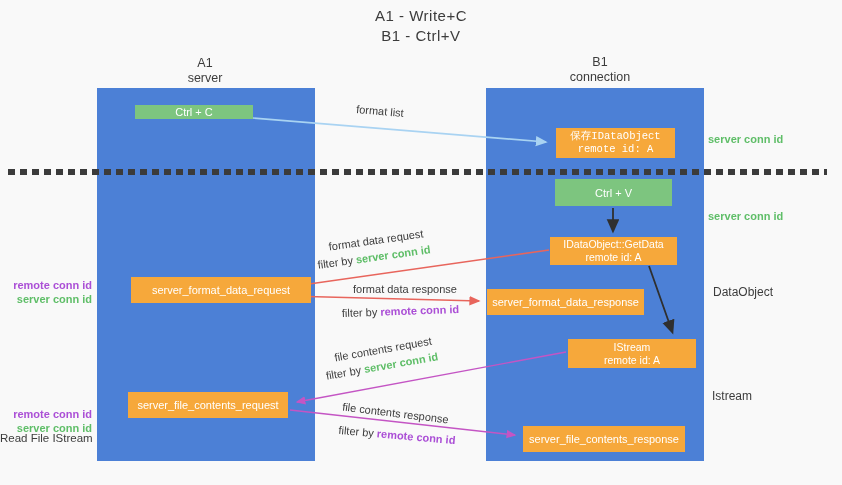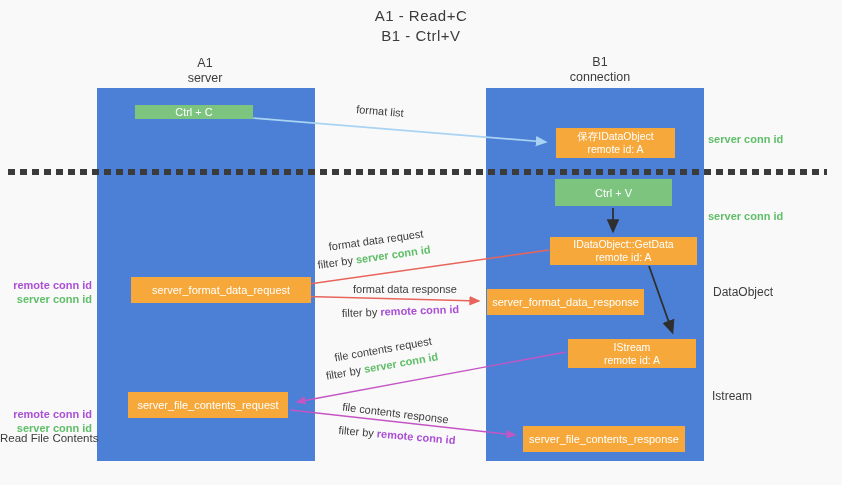--- a/index.html
+++ b/index.html
@@ -29,21 +29,21 @@
   .side.plain{color:#3c3c3c;font-weight:normal;font-size:11.5px;margin-top:41px;}
   .leftcol{text-align:right;width:92px;left:0;}
   .arrows{left:0;top:0;pointer-events:none;}
 </style>
 </head>
 <body>
 
 <div class="canvas">
 
   <div class="abs title">
-    <div>A1 - Read+C</div>
+    <div>A1 - Write+C</div>
     <div>B1 - Ctrl+V</div>
   </div>
 
   <div class="abs col-header" style="left:155px;top:56px;width:100px;">
     <div>A1</div>
     <div>server</div>
   </div>
   <div class="abs col-header" style="left:550px;top:55px;width:100px;">
     <div>B1</div>
     <div>connection</div>
@@ -75,30 +75,30 @@
     <line x1="549" y1="250" x2="295" y2="286" stroke="#E8655C" stroke-width="1.6" marker-end="url(#ah-red)"></line>
     <line x1="288" y1="296" x2="479" y2="301" stroke="#E8655C" stroke-width="1.6" marker-end="url(#ah-red)"></line>
     <line x1="566" y1="352" x2="297" y2="402" stroke="#C455C4" stroke-width="1.4" marker-end="url(#ah-mag)"></line>
     <line x1="290" y1="410" x2="515" y2="435" stroke="#C455C4" stroke-width="1.4" marker-end="url(#ah-mag)"></line>
   </svg>
 
   <div class="abs node green" style="left:135px;top:105px;width:118px;height:14px;">
     <span>Ctrl + C</span>
   </div>
 
-  <div class="abs node orange two" style="left:556px;top:128px;width:119px;height:30px;">
+  <div class="abs node orange two" style="left:556px;top:128px;width:119px;height:30px;font-family:Liberation Mono, monospace;">
     <span>保存IDataObject</span>
     <span>remote id: A</span>
   </div>
 
   <div class="abs node green" style="left:555px;top:179px;width:117px;height:27px;">
     <span>Ctrl + V</span>
   </div>
 
-  <div class="abs node orange two" style="left:550px;top:237px;width:147px;height:28px;align-items:center;">
+  <div class="abs node orange two" style="left:550px;top:237px;width:127px;height:28px;align-items:center;">
     <span>IDataObject::GetData</span>
     <span>remote id: A</span>
   </div>
 
   <div class="abs node orange" style="left:131px;top:277px;width:180px;height:26px;">
     <span>server_format_data_request</span>
   </div>
 
   <div class="abs node orange" style="left:487px;top:289px;width:157px;height:26px;text-align:right;">
     <span>server_format_data_response</span>
@@ -134,21 +134,21 @@
     <span>filter by </span><span class="green">server conn id</span>
   </div>
 
   <div class="abs elabel" style="left:318px;top:407px;width:155px;transform:rotate(7deg);">file contents response</div>
   <div class="abs elabel" style="left:308px;top:429px;width:178px;transform:rotate(5deg);">
     <span>filter by </span><span class="purple">remote conn id</span>
   </div>
 
   <div class="abs side purple leftcol" style="top:279px;">remote conn id</div>
   <div class="abs side green leftcol" style="top:293px;">server conn id</div>
-  <div class="abs side plain leftcol" style="top:391px;">Read File Contents</div>
+  <div class="abs side plain leftcol" style="top:391px;">Read File IStream</div>
   <div class="abs side purple leftcol" style="top:408px;">remote conn id</div>
   <div class="abs side green leftcol" style="top:422px;">server conn id</div>
 
   <div class="abs side green" style="left:708px;top:133px;">server conn id</div>
   <div class="abs side green" style="left:708px;top:210px;">server conn id</div>
   <div class="abs side plain" style="left:713px;top:244px;font-size:12px;">DataObject</div>
   <div class="abs side plain" style="left:712px;top:348px;font-size:12px;">Istream</div>
   <div class="abs side plain" style="left:714px;top:451px;font-size:12px;">Write File Contents</div>
 
 </div>

